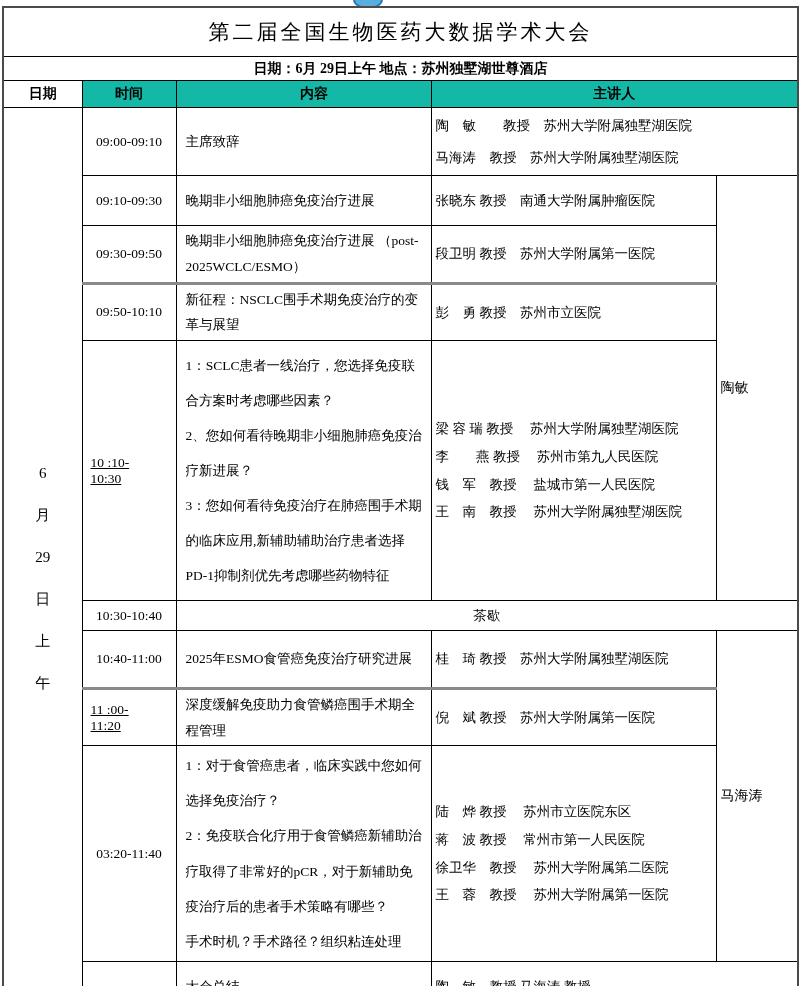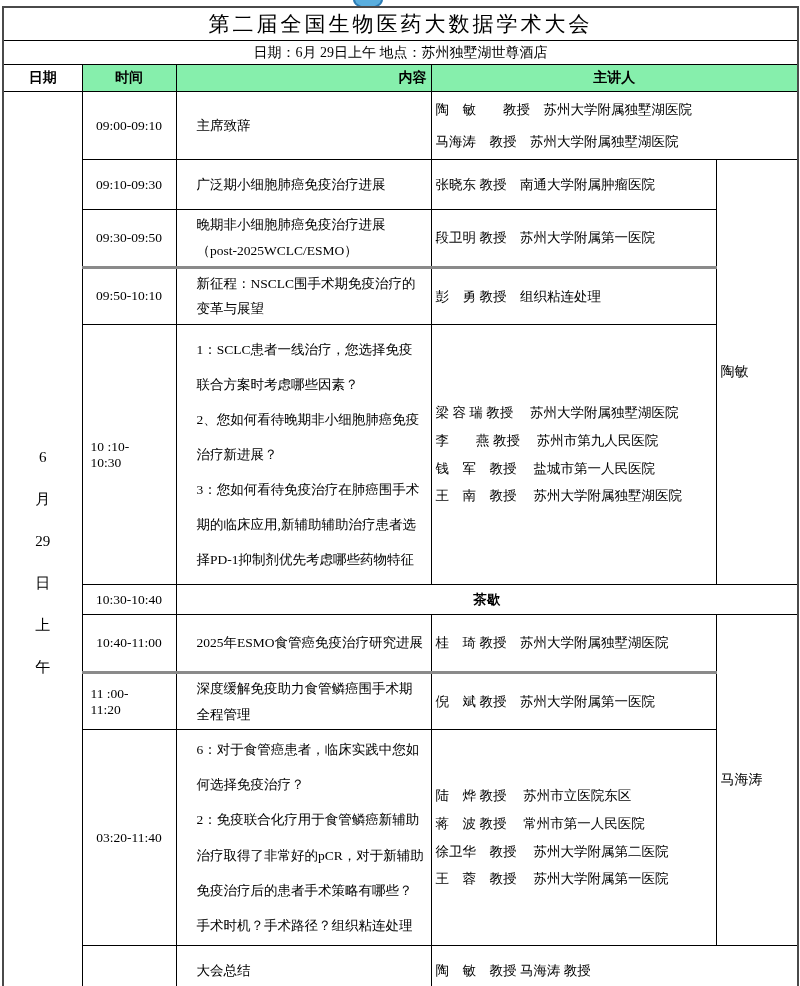--- a/index.html
+++ b/index.html
@@ -6,30 +6,30 @@
   body{font-family:"Liberation Serif","DejaVu Serif",serif;color:#000;}
   .page{position:relative;width:800px;height:986px;overflow:hidden;}
   .logo-strip{position:absolute;left:0;top:0;width:800px;height:6px;overflow:hidden;z-index:2;}
   .logo-arc{position:absolute;left:353px;top:-10px;width:26px;height:15px;border-radius:50%;
             background:#5aaede;border:2px solid #2d7cb5;}
   table.sched{border-collapse:collapse;table-layout:fixed;width:795px;margin:6px 0 0 2px;
               border:2px solid #4a4a4a;}
   td{border:1px solid #000;vertical-align:middle;padding:2px 4px;font-size:13.5px;
      overflow:hidden;}
   .pre{white-space:pre-line;}
-  .c{text-align:center;font-weight:bold;}
-  .yellow{background:#86efac;}
-  .title-cell{font-size:21px;letter-spacing:3px;text-align:center;padding:2px 0;}
-  .subtitle-cell{font-size:14px;font-weight:normal;text-align:center;}
+  .c{text-align:center;}
+  .yellow{background:#14b8a6;}
+  .title-cell{font-size:21px;letter-spacing:3px;text-align:center;padding:10px 0;}
+  .subtitle-cell{font-size:14px;font-weight:bold;text-align:center;}
   .hdr{font-size:14px;font-weight:bold;}
-  .hdr-content{text-align:right;padding-left:25px;}
+  .hdr-content{text-align:center;padding-left:25px;}
   .date-cell{text-align:center;font-size:15px;line-height:42px;}
   .time-cell{text-align:center;}
-  .time-left{text-align:left;padding-left:8px;}
-  .content-cell{text-align:left;padding-left:20px;padding-right:6px;line-height:1.9;}
+  .time-left{text-align:left;padding-left:8px;text-decoration:underline;}
+  .content-cell{text-align:left;padding-left:9px;padding-right:6px;line-height:1.9;}
   .speaker-cell{text-align:left;line-height:1.9;}
   .big-lines{line-height:2.6;}
   .sp-lines{line-height:2.05;}
   .two-lines{line-height:2.35;}
   .mod-cell{font-size:14px;}
   .sep td{border-top:3px solid #8a8a8a;}
   tr.r-last td.time-cell{vertical-align:bottom;padding-bottom:16px;}
   tr.r-last td.content-cell,tr.r-last td.speaker-cell{vertical-align:top;padding-top:12px;}
 </style>
 </head>
@@ -72,35 +72,35 @@
 上
 午</td>
       <td class="time-cell">09:00-09:10</td>
       <td class="content-cell">主席致辞</td>
       <td colspan="2" class="speaker-cell pre two-lines">陶　敏　　教授　苏州大学附属独墅湖医院
 马海涛　教授　苏州大学附属独墅湖医院</td>
     </tr>
 
     <tr style="height:50px">
       <td class="time-cell">09:10-09:30</td>
-      <td class="content-cell">广泛期小细胞肺癌免疫治疗进展</td>
+      <td class="content-cell">晚期非小细胞肺癌免疫治疗进展</td>
       <td class="speaker-cell">张晓东 教授　南通大学附属肿瘤医院</td>
       <td rowspan="4" class="mod-cell">陶敏</td>
     </tr>
 
     <tr style="height:48px">
       <td class="time-cell">09:30-09:50</td>
       <td class="content-cell">晚期非小细胞肺癌免疫治疗进展 （post-2025WCLC/ESMO）</td>
       <td class="speaker-cell">段卫明 教授　苏州大学附属第一医院</td>
     </tr>
 
     <tr style="height:48px" class="sep">
       <td class="time-cell">09:50-10:10</td>
       <td class="content-cell">新征程：NSCLC围手术期免疫治疗的变革与展望</td>
-      <td class="speaker-cell">彭　勇 教授　组织粘连处理</td>
+      <td class="speaker-cell">彭　勇 教授　苏州市立医院</td>
     </tr>
 
     <tr style="height:260px">
       <td class="time-cell time-left pre">10 :10-
 10:30</td>
       <td class="content-cell pre big-lines">1：SCLC患者一线治疗，您选择免疫联合方案时考虑哪些因素？
 2、您如何看待晚期非小细胞肺癌免疫治疗新进展？
 3：您如何看待免疫治疗在肺癌围手术期的临床应用,新辅助辅助治疗患者选择PD-1抑制剂优先考虑哪些药物特征</td>
       <td class="speaker-cell pre sp-lines">梁 容 瑞 教授　 苏州大学附属独墅湖医院
 李　　燕 教授　 苏州市第九人民医院
@@ -122,21 +122,21 @@
 
     <tr style="height:42px" class="sep">
       <td class="time-cell time-left pre">11 :00-
 11:20</td>
       <td class="content-cell">深度缓解免疫助力食管鳞癌围手术期全程管理</td>
       <td class="speaker-cell">倪　斌 教授　苏州大学附属第一医院</td>
     </tr>
 
     <tr style="height:206px">
       <td class="time-cell">03:20-11:40</td>
-      <td class="content-cell pre big-lines">6：对于食管癌患者，临床实践中您如何选择免疫治疗？
+      <td class="content-cell pre big-lines">1：对于食管癌患者，临床实践中您如何选择免疫治疗？
 2：免疫联合化疗用于食管鳞癌新辅助治疗取得了非常好的pCR，对于新辅助免疫治疗后的患者手术策略有哪些？
  手术时机？手术路径？组织粘连处理</td>
       <td class="speaker-cell pre sp-lines">陆　烨 教授　 苏州市立医院东区
 蒋　波 教授　 常州市第一人民医院
 徐卫华　教授　 苏州大学附属第二医院
 王　蓉　教授　 苏州大学附属第一医院</td>
     </tr>
 
     <tr style="height:88px" class="r-last">
       <td class="time-cell">11:40-11:50</td>

